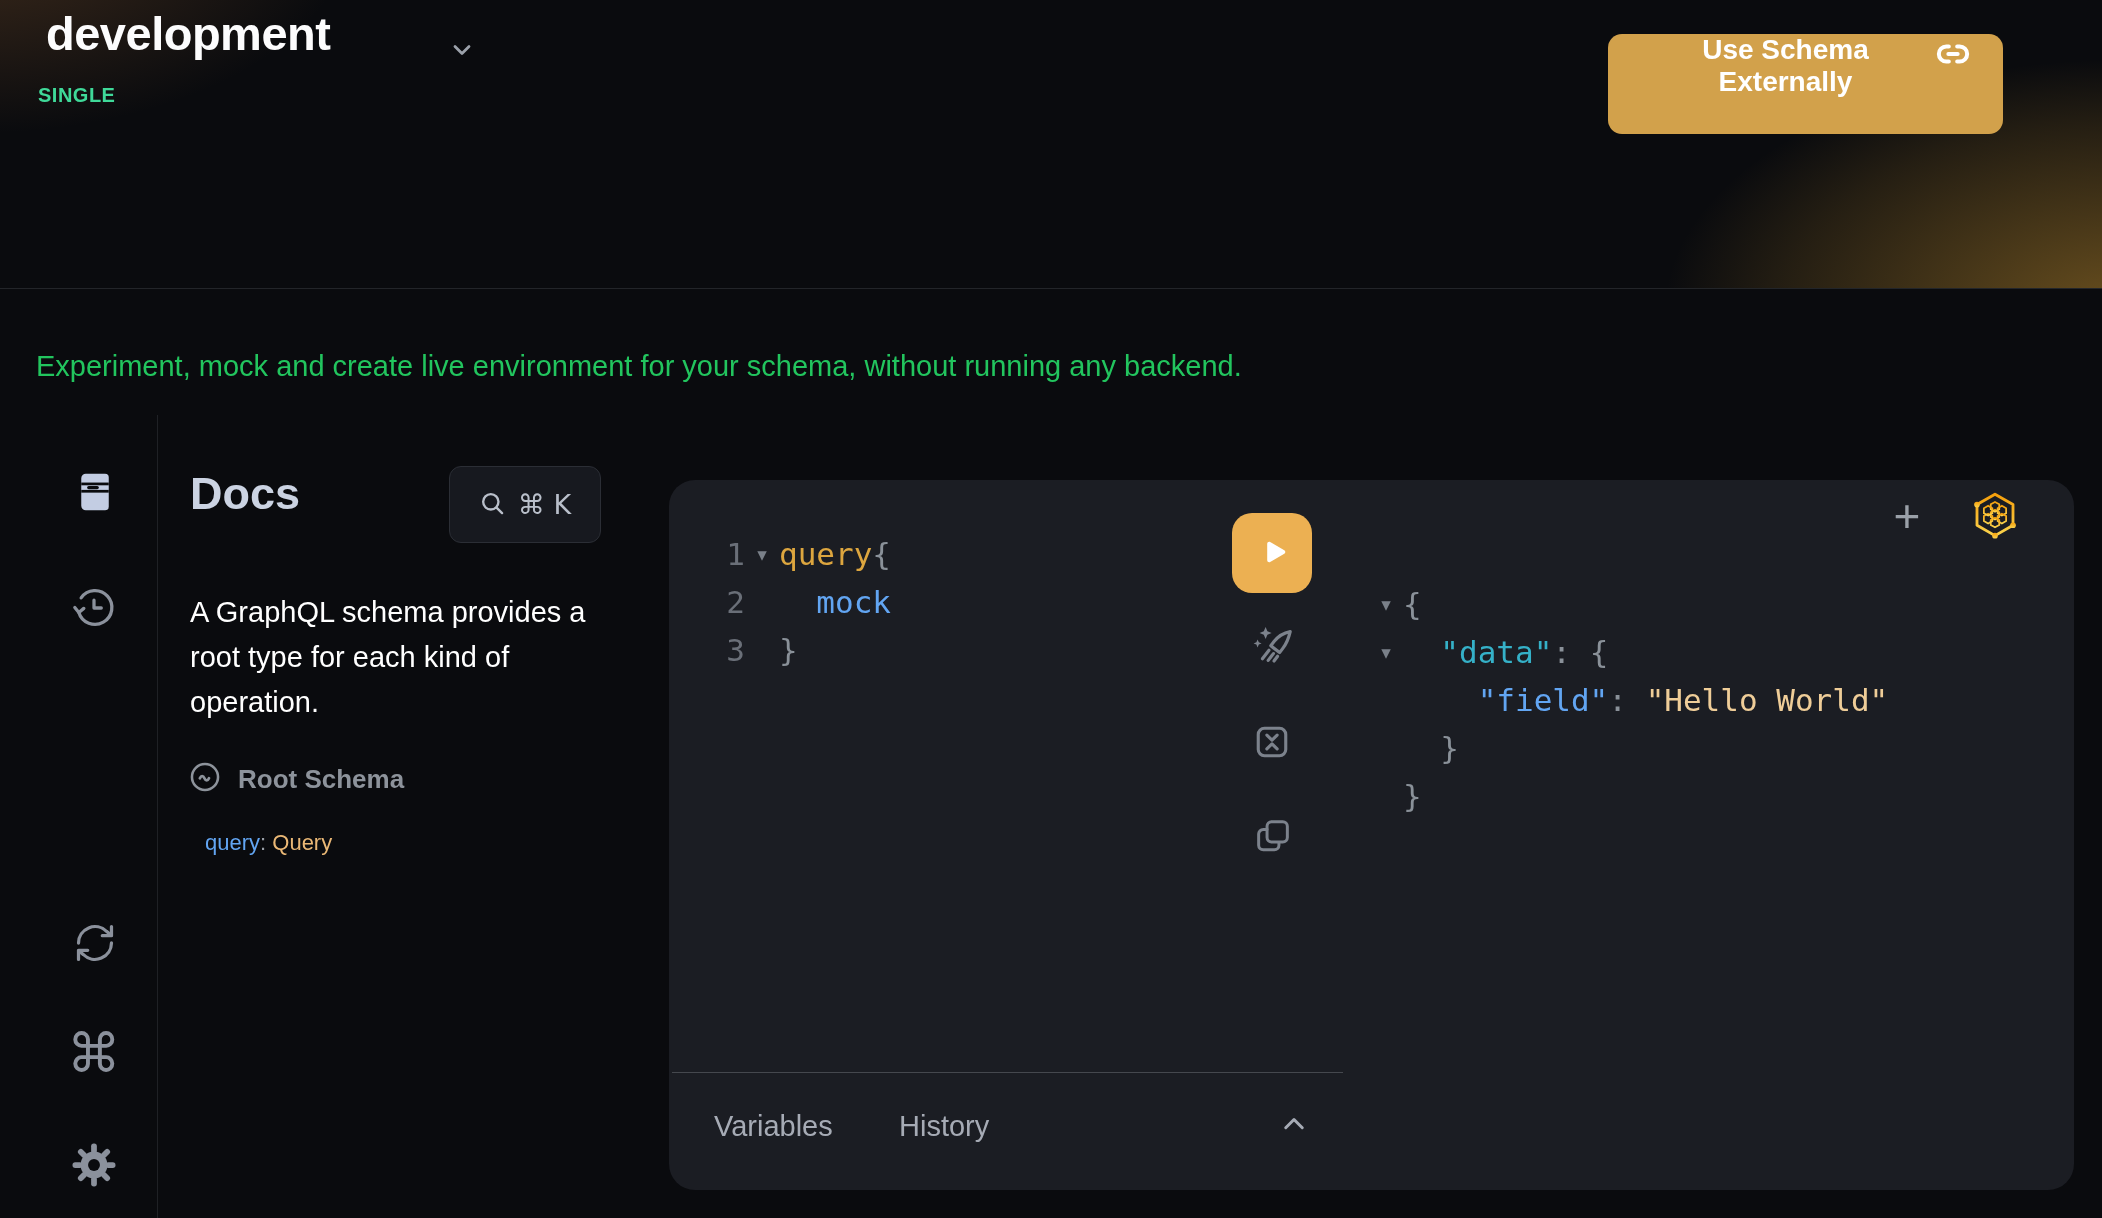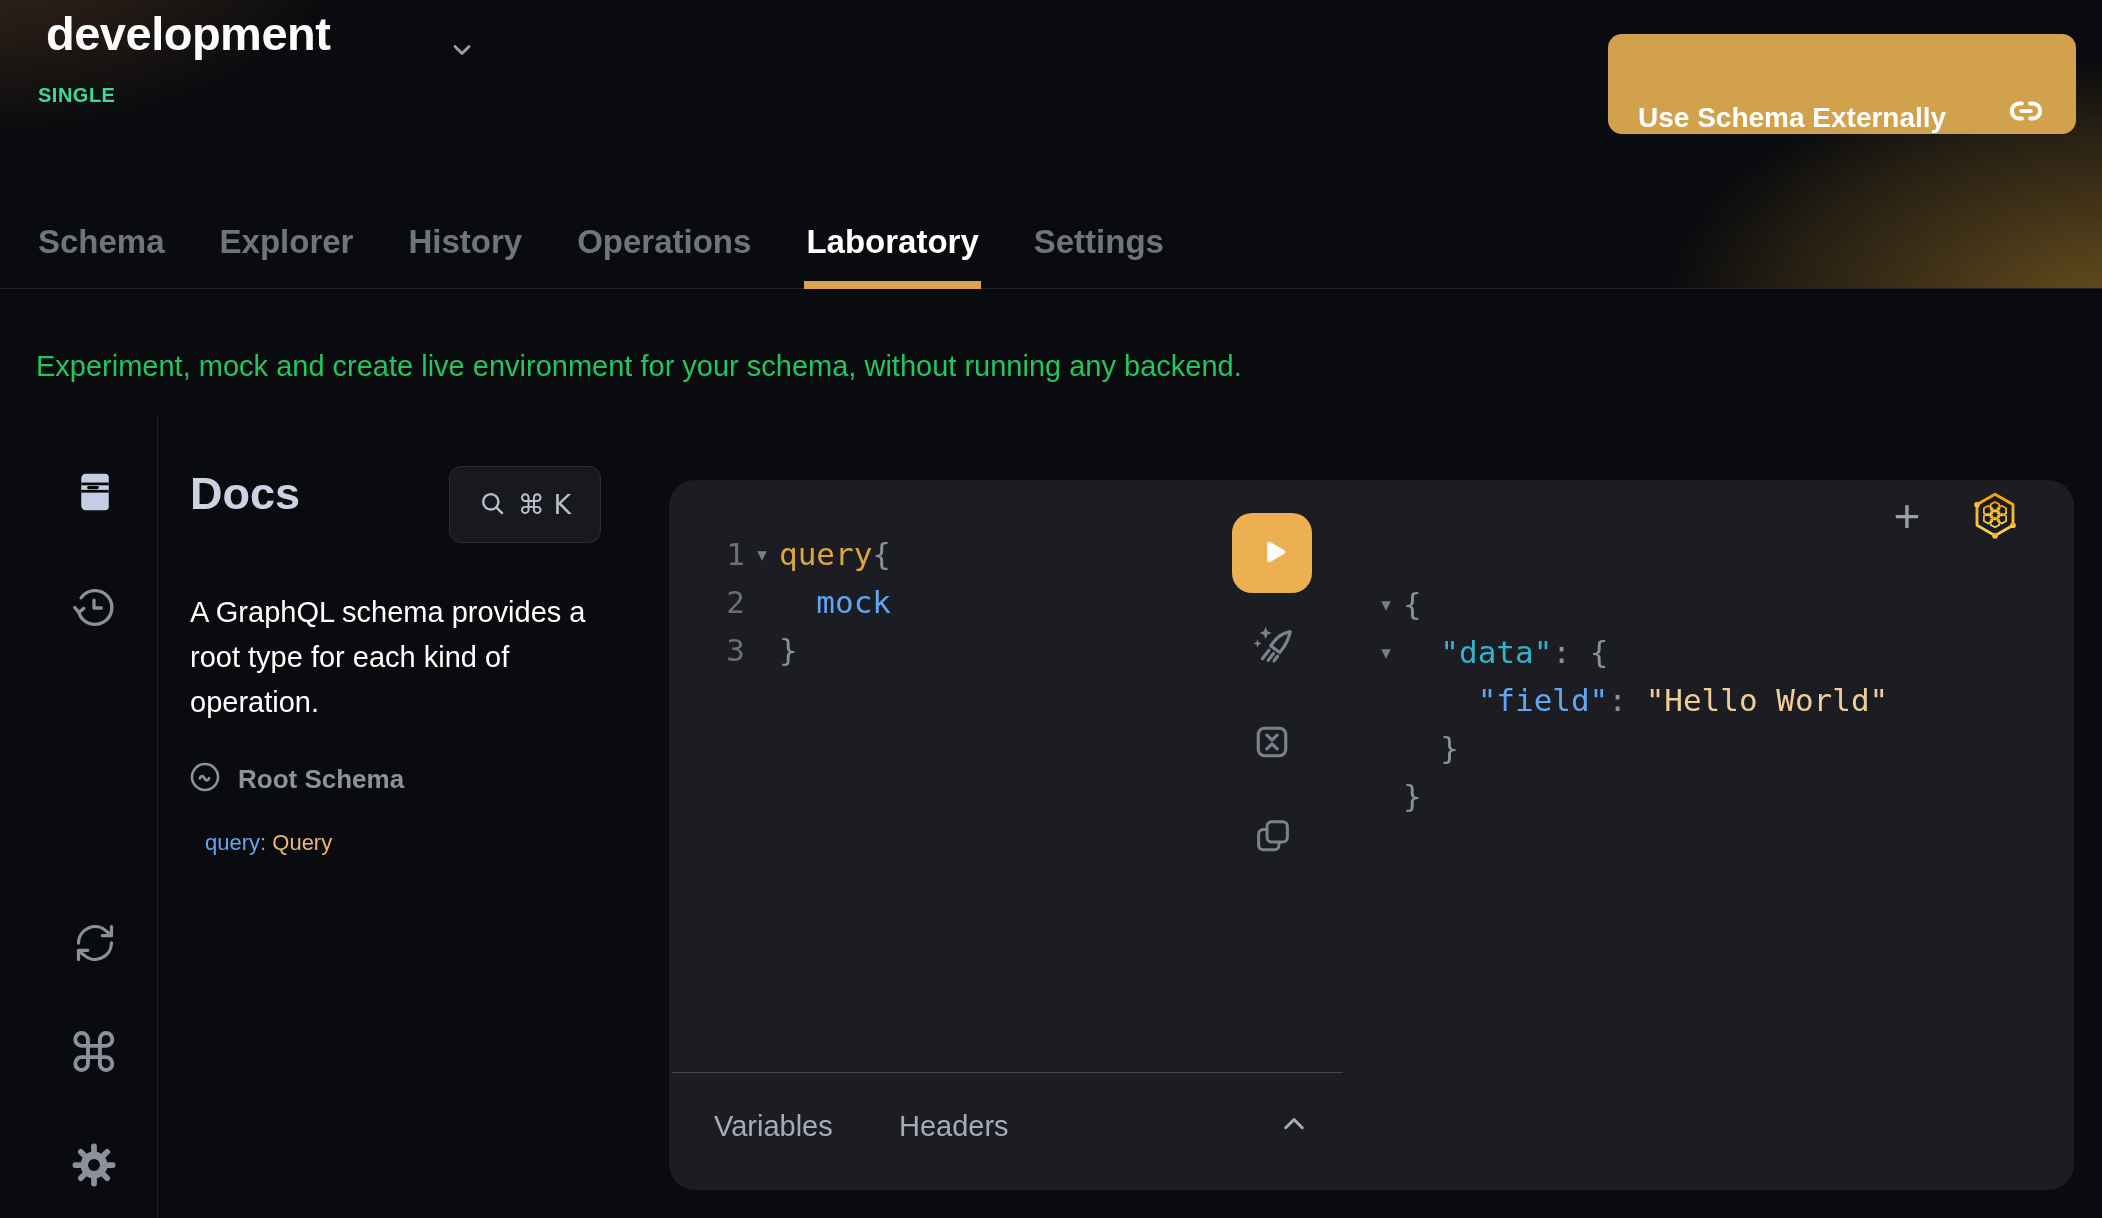--- a/index.html
+++ b/index.html
@@ -28,23 +28,23 @@
     position: absolute; left: 46px; top: 6px;
     font-size: 47px; font-weight: 800; letter-spacing: -0.5px; color: #fcfcfd;
     cursor: pointer;
   }
   .target-chevron { position: absolute; left: 448px; top: 36px; width: 28px; height: 28px; cursor: pointer; }
   .single-badge {
     position: absolute; left: 38px; top: 84px;
     font-size: 20px; font-weight: 700; letter-spacing: 0.5px;
   }
   .gold-button {
-    position: absolute; left: 1608px; top: 34px; width: 468px; height: 100px;
+    position: absolute; left: 1608px; top: 34px; width: 395px; height: 100px;
     border: none; border-radius: 14px; background: #d2a14b;
-    display: flex; align-items: flex-end; justify-content: space-between;
+    display: flex; align-items: flex-start; justify-content: space-between;
     padding: 0 30px; cursor: pointer;
   }
   .gold-button .label { font-size: 28px; font-weight: 700; color: #ffffff; font-family: "Liberation Sans", sans-serif; }
   .gold-button svg { width: 40px; height: 40px; }
 
   
   .tab-bar {
     position: absolute; left: 0; top: 195px; right: 0; height: 94px;
     display: flex; align-items: stretch; gap: 55px; padding-left: 38px;
   }
@@ -158,28 +158,20 @@
       <span>
         <svg viewBox="0 0 24 24" fill="none" stroke="#ffffff" stroke-width="2.4" stroke-linecap="round" stroke-linejoin="round" width="40" height="40">
           <path d="M9.5 7.5H8a4.5 4.5 0 1 0 0 9h1.5"></path>
           <path d="M14.5 7.5H16a4.5 4.5 0 1 1 0 9h-1.5"></path>
           <line x1="9.2" y1="12" x2="14.8" y2="12"></line>
         </svg>
       </span>
     </button>
   </header>
 
-  <nav class="tab-bar">
-    <div class="tab">Schema</div>
-    <div class="tab">Explorer</div>
-    <div class="tab">History</div>
-    <div class="tab">Operations</div>
-    <div class="tab active">Laboratory</div>
-    <div class="tab">Settings</div>
-  </nav>
 
   <p class="subtitle">Experiment, mock and create live environment for your schema, without running any backend.</p>
 
   <div class="rail-divider"></div>
 
   <button class="rail-btn docs">
     <span>
       <svg width="44" height="44" viewBox="0 0 24 24">
         <path fill="#c3cde3" d="M4.5 4.5A2.5 2.5 0 0 1 7 2h10.5a2 2 0 0 1 2 2v16a2 2 0 0 1-2 2H7a2.5 2.5 0 0 1-2.5-2.5z"></path>
         <line x1="4.5" y1="7.6" x2="19.5" y2="7.6" stroke="#0a0b0e" stroke-width="1.5"></line>
@@ -371,21 +363,21 @@
         <g fill="url(#hiveg)">
           <circle cx="5.5" cy="13" r="2.6"></circle>
           <circle cx="38.5" cy="32" r="2.6"></circle>
           <circle cx="22" cy="41.5" r="2.6"></circle>
         </g>
       </svg>
     </span>
 
     <div class="footer-divider"></div>
     <button class="footer-tab variables">Variables</button>
-    <button class="footer-tab headers">Headers</button>
+    <button class="footer-tab headers">History</button>
     <button class="collapse-btn">
       <span>
         <svg width="36" height="36" viewBox="0 0 24 24" fill="none" stroke="#a6abb5" stroke-width="2" stroke-linecap="round" stroke-linejoin="round">
             <path d="M6.5 14.5L12 9l5.5 5.5"></path>
           </svg>
       </span>
     </button>
 
   </section>
 </div>

